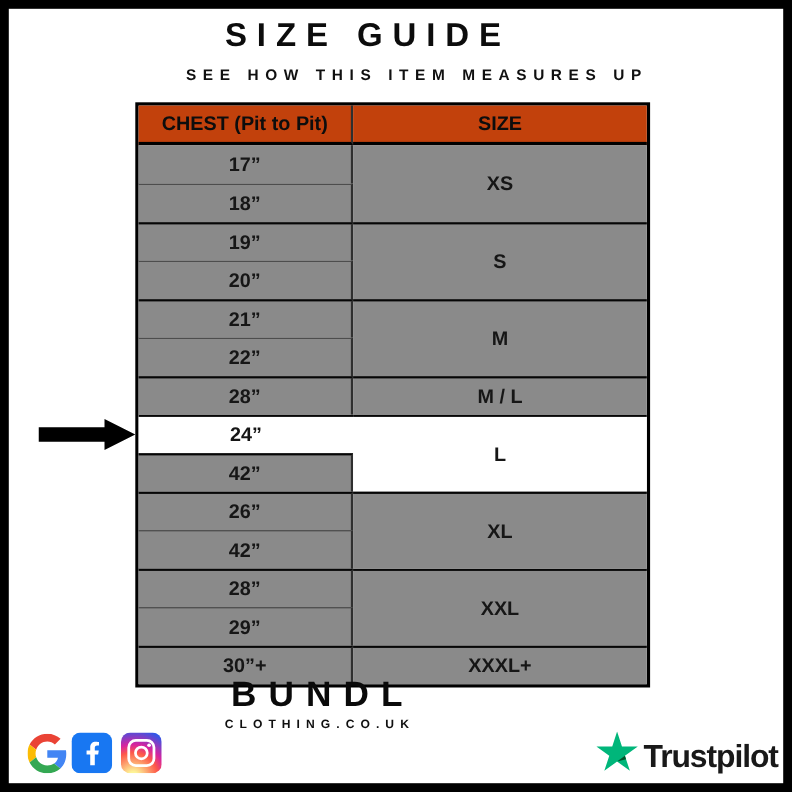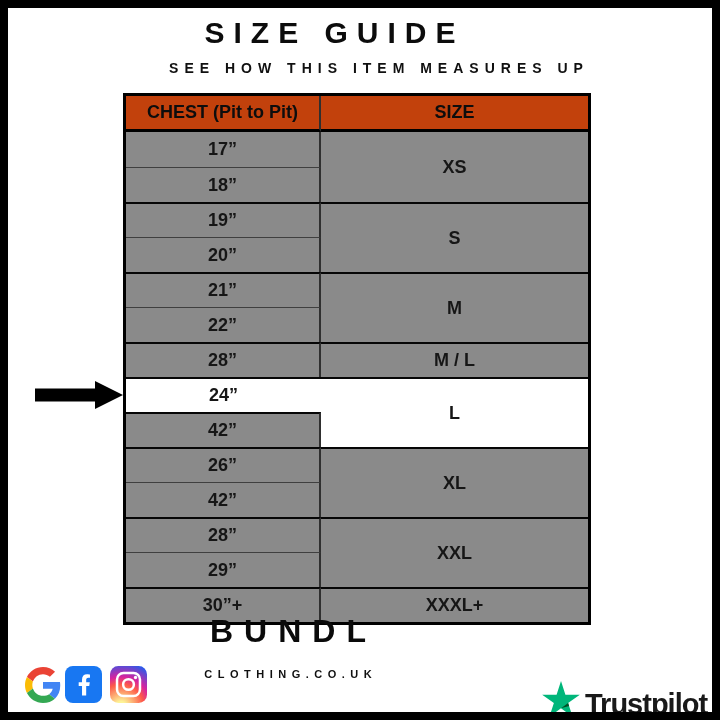--- a/index.html
+++ b/index.html
@@ -42,24 +42,24 @@
   
   .google-icon    { position:absolute; left:17px;  top:659px; width:36px; height:36px; }
   .facebook-icon  { position:absolute; left:57px;  top:658px; width:37px; height:37px; }
   .instagram-icon { position:absolute; left:102px; top:658px; width:37px; height:37px; }
   .brand { position:absolute; left:0; top:607px; width:560px; text-align:center; }
   .brand-name {
     font-size:32px; font-weight:800; letter-spacing:11px; text-indent:11px;
     line-height:1; color:#0a0a0a;
   }
   .brand-domain {
-    margin-top:21px; font-size:11px; font-weight:700; letter-spacing:5.5px;
+    margin-top:6px; font-size:11px; font-weight:700; letter-spacing:5.5px;
     text-indent:5.5px; color:#101010;
   }
-  .trustpilot { position:absolute; left:534px; top:657px; display:flex; gap:5px;margin-top:16px; }
+  .trustpilot { position:absolute; left:534px; top:657px; display:flex; gap:5px; }
   .trustpilot-star { width:38px; height:36px; }
   .trustpilot-word {
     font-size:29px; font-weight:700; letter-spacing:-1px; color:#191919;
     line-height:1; margin-top:9px;
   }
 </style>
 </head>
 <body>
 
 <div class="frame">

